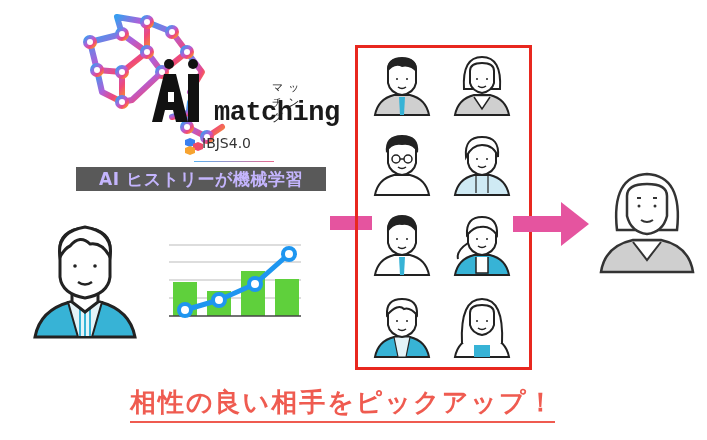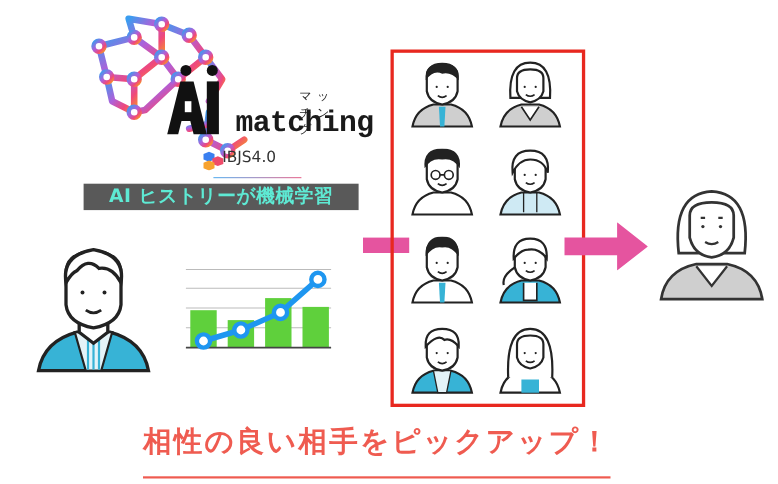--- a/index.html
+++ b/index.html
@@ -7,28 +7,28 @@
   body { position: relative; font-family: "DejaVu Sans", sans-serif; }
   .abs { position: absolute; }
 
   
   .logo { left: 72px; top: 12px; width: 240px; height: 150px; }
   .logo-kana { position: absolute; left: 200px; top: 68px; font-size: 11px; letter-spacing: 5px; color: #222; }
   .logo-matching { position: absolute; left: 142px; top: 86px; font-family: Liberation Mono, monospace; font-size: 27px; font-weight: bold; color: #1a1a1a; letter-spacing: -0.5px; }
   .logo-ibjs { position: absolute; left: 130px; top: 123px; font-size: 14px; color: #333; }
   .logo-underline { position: absolute; left: 122px; top: 149px; width: 80px; height: 1px; background: linear-gradient(90deg, #5ab0f0, #e86a8f); }
 
-  .caption-box { left: 76px; top: 167px; width: 250px; height: 24px; background: #595959; color: #5eead4; font-size: 17px; font-weight: bold; line-height: 24px; text-align: center; letter-spacing: 0.5px; }
+  .caption-box { left: 76px; top: 167px; width: 250px; height: 24px; background: #595959; color: #c4b5fd; font-size: 17px; font-weight: bold; line-height: 24px; text-align: center; letter-spacing: 0.5px; }
 
   .red-box { left: 355px; top: 45px; width: 177px; height: 325px; border: 3px solid #e8281f; }
 
   .arrow-left { left: 330px; top: 216px; width: 42px; height: 14px; background: #e5549f; }
   .arrow-right { left: 513px; top: 202px; width: 76px; height: 44px; }
 
-  .headline { left: 130px; top: 385px; font-size: 26px; font-weight: bold; color: #ef5b50; letter-spacing: 2px; white-space: nowrap; border-bottom: 2px solid #ef5b50; padding-bottom: 14px; line-height: 34px; }
+  .headline { left: 130px; top: 385px; font-size: 26px; font-weight: bold; color: #ef5b50; letter-spacing: 2px; white-space: nowrap; border-bottom: 2px solid #ef5b50; padding-bottom: 2px; line-height: 34px; }
 
   .chart { left: 165px; top: 242px; width: 138px; height: 80px; }
 </style>
 </head>
 <body>
 
 <div class="abs logo">
   <svg width="240" height="150" viewBox="0 0 240 150">
     <defs>
       <linearGradient id="brain" x1="0" y1="0" x2="1" y2="1">

